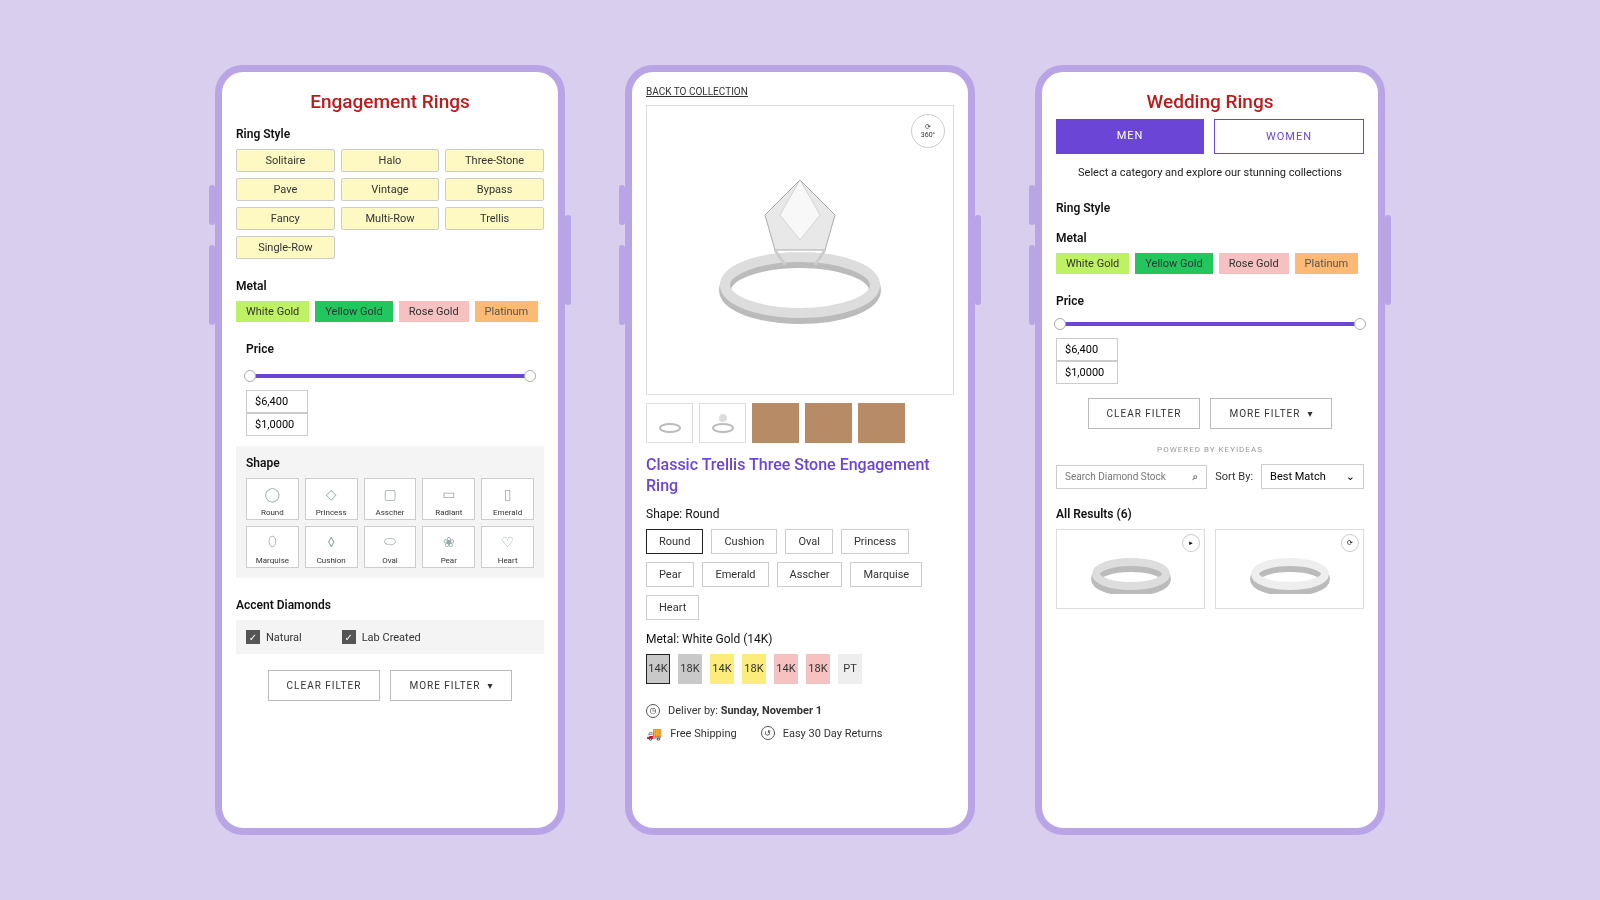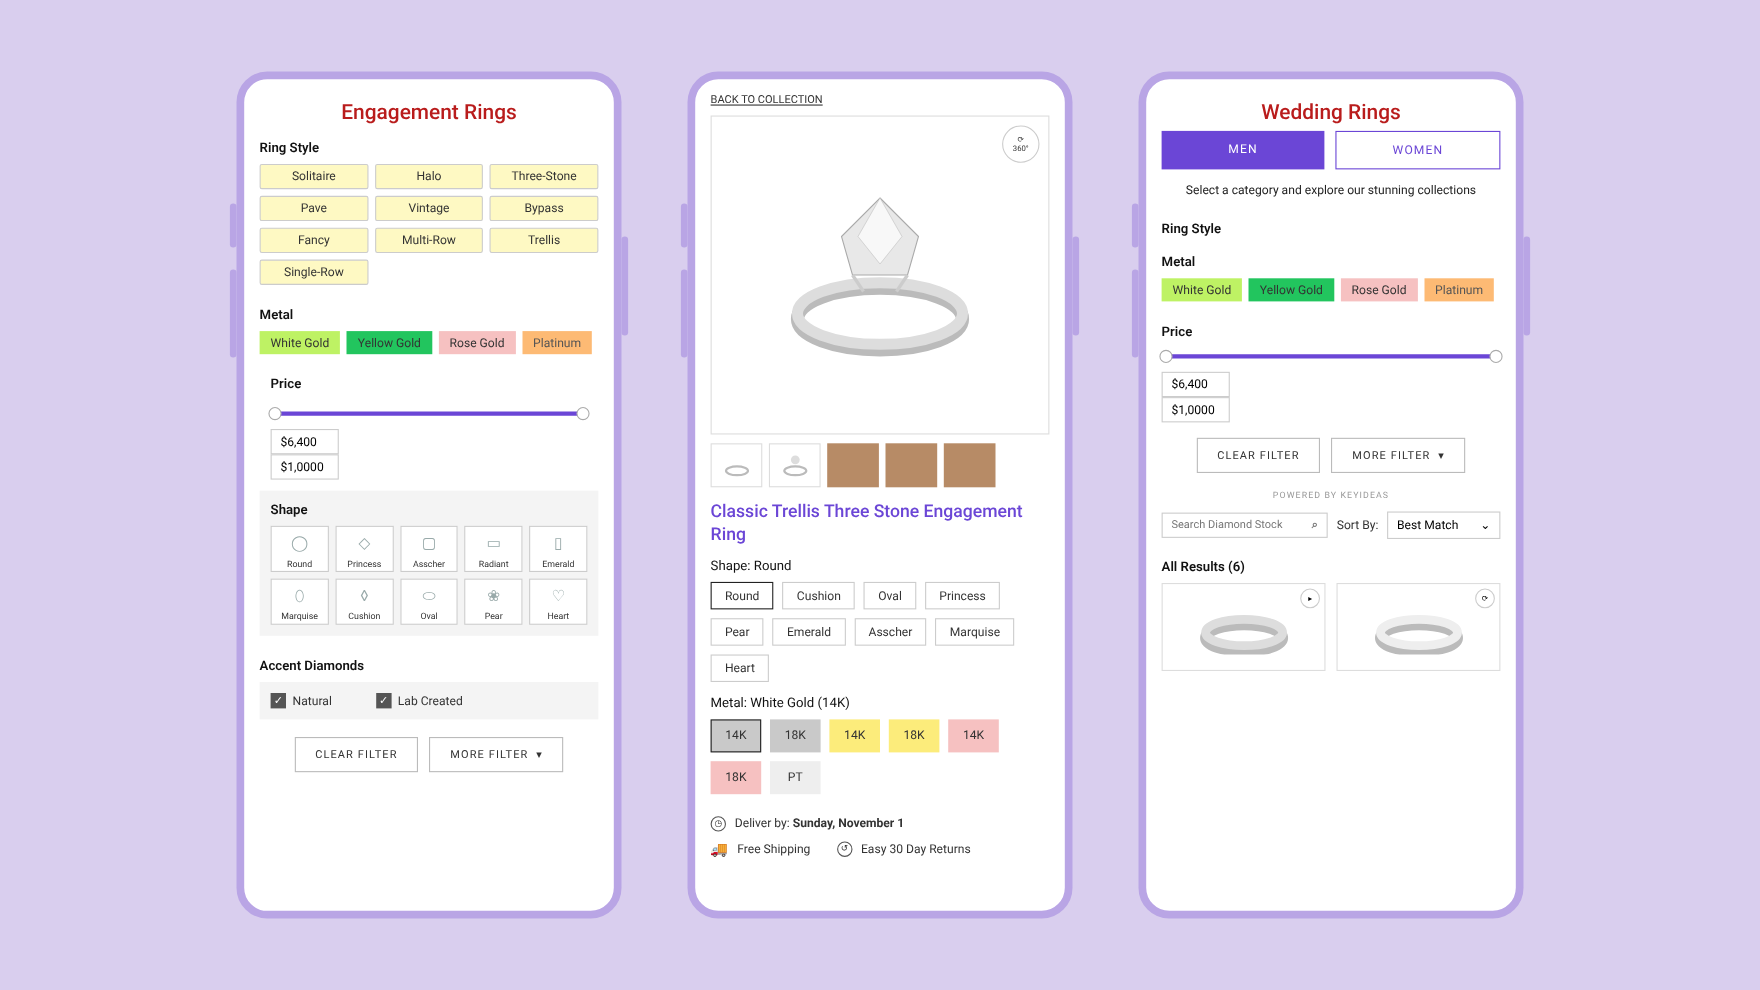--- a/index.html
+++ b/index.html
@@ -42,21 +42,21 @@
 .ring-svg { width: 200px; height: 180px; }
 .thumbs { display: flex; gap: 6px; margin-bottom: 12px; }
 .thumb { width: 47px; height: 40px; border: 1px solid #ddd; display:flex; align-items:center; justify-content:center; }
 .thumb.filled { background:#b78b66; border:none; }
 .thumb2 { background:#3a4a5a; }
 .thumb3 { background:#d4c070; }
 .prod-title { color: #6b46d6; font-size: 16px; font-weight: 500; line-height: 1.3; margin-bottom: 10px; }
 .attr-label { font-size: 12px; color: #111; margin-bottom: 8px; }
 .opt-chip { border: 1px solid #ccc; background: #fff; padding: 5px 12px; font-size: 11px; color: #333; cursor:pointer; }
 .opt-chip.sel { border: 1.5px solid #222; }
-.metal-sw { width: 46px; height: 30px; display:flex; align-items:center; justify-content:center; font-size:11px; cursor:pointer; color:#333; }
+.metal-sw { width: 24px; height: 30px; display:flex; align-items:center; justify-content:center; font-size:11px; cursor:pointer; color:#333; }
 .sw-sel { border: 1.5px solid #222; background:#c9c9c9; }
 .info-row { display:flex; align-items:center; gap:8px; font-size:11px; color:#333; margin-top:8px; }
 .info-icon { width:14px; height:14px; border:1.5px solid #555; border-radius:50%; display:flex; align-items:center; justify-content:center; font-size:8px; }
 
 .seg { display:flex; gap:10px; margin-bottom:12px; }
 .seg-btn { flex:1; padding:10px 0; font-size:11px; letter-spacing:1px; text-align:center; cursor:pointer; }
 .seg-on { background:#6b46d6; color:#fff; }
 .seg-off { background:#fff; border:1px solid #6b46d6; color:#6b46d6; }
 .subline { font-size: 11px; text-align:center; color:#222; margin-bottom:14px; }
 .powered { text-align:center; font-size:8px; color:#999; letter-spacing:1px; margin:6px 0 10px; }

